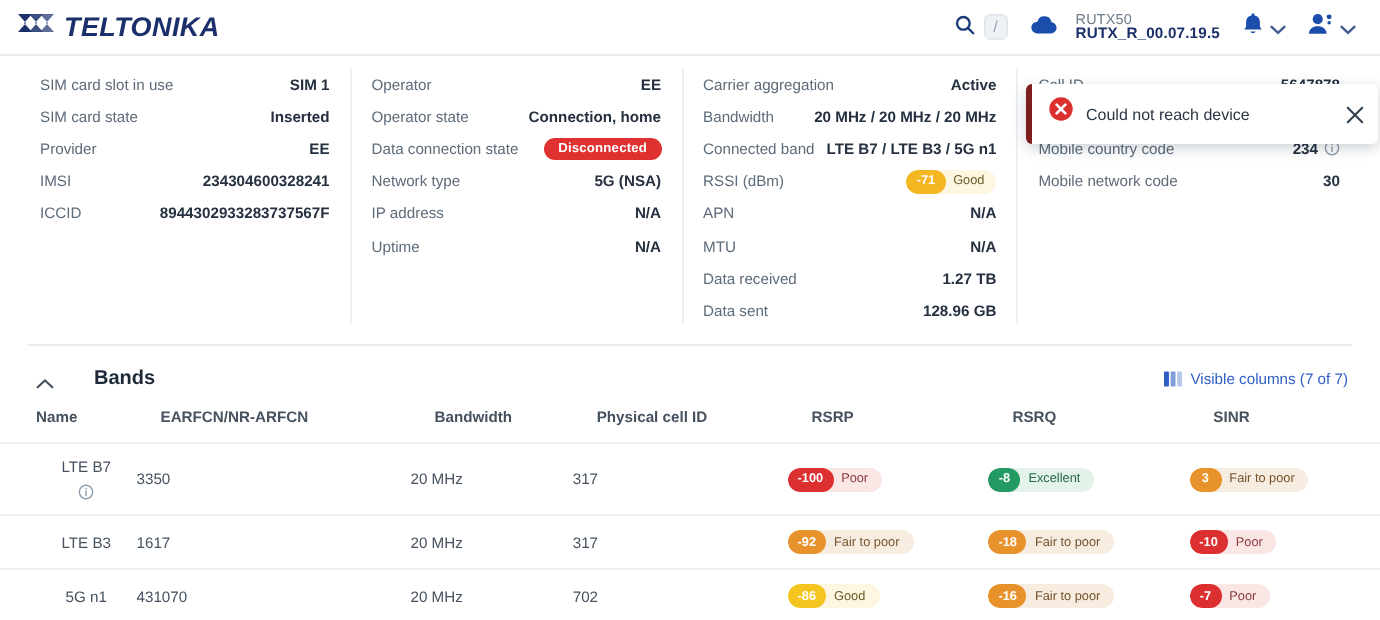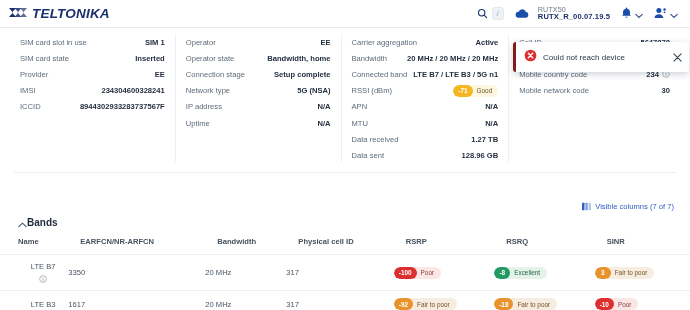--- a/index.html
+++ b/index.html
@@ -105,22 +105,22 @@
 
   
   .divider { height: 1px; background: #e9edf2; margin: 10px 14px 0 14px; }
 
   
   .bands-head {
     display: flex; align-items: center;
     padding: 11px 16px 0 18px;
   }
   .bands-title {
-    display: flex; align-items: flex-end; gap: 0;
-    font-size: 10px; font-weight: bold; color: #1e2a38; margin-top: 33px;
+    display: flex; align-items: flex-end; gap: 20px;
+    font-size: 10px; font-weight: bold; color: #1e2a38;
   }
   .collapse-ic { color: #46525f; display: flex; }
   .vis-cols {
     margin-left: auto; display: flex; align-items: center; gap: 4px;
     font-size: 7.6px; color: #2f5fc4; cursor: pointer;
   }
   .cols-ic { display: flex; }
 
   table.bands {
     width: 100%;
@@ -276,27 +276,27 @@
       <div class="info-col">
         <div class="info-row">
           <span class="info-label">Operator</span>
           <span class="info-value">
             <span>EE</span>
           </span>
         </div>
         <div class="info-row">
           <span class="info-label">Operator state</span>
           <span class="info-value">
-            <span>Bandwidth, home</span>
-          </span>
-        </div>
-        <div class="info-row">
-          <span class="info-label">Connection stage</span>
-          <span class="info-value">
-            <span>Setup complete</span>
+            <span>Connection, home</span>
+          </span>
+        </div>
+        <div class="info-row">
+          <span class="info-label">Data connection state</span>
+          <span class="info-value">
+            <span class="pill-bad">Disconnected</span>
           </span>
         </div>
         <div class="info-row">
           <span class="info-label">Network type</span>
           <span class="info-value">
             <span>5G (NSA)</span>
           </span>
         </div>
         <div class="info-row">
           <span class="info-label">IP address</span>

